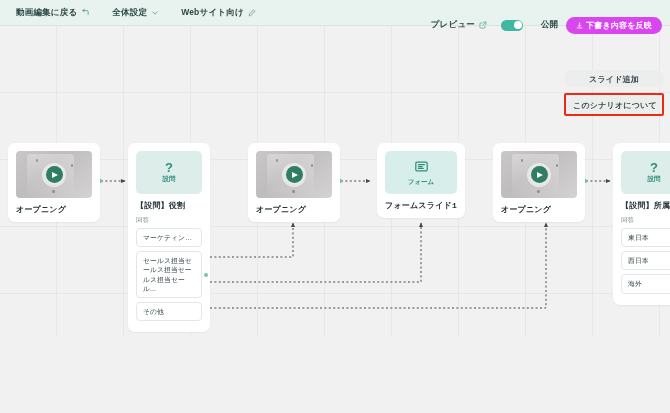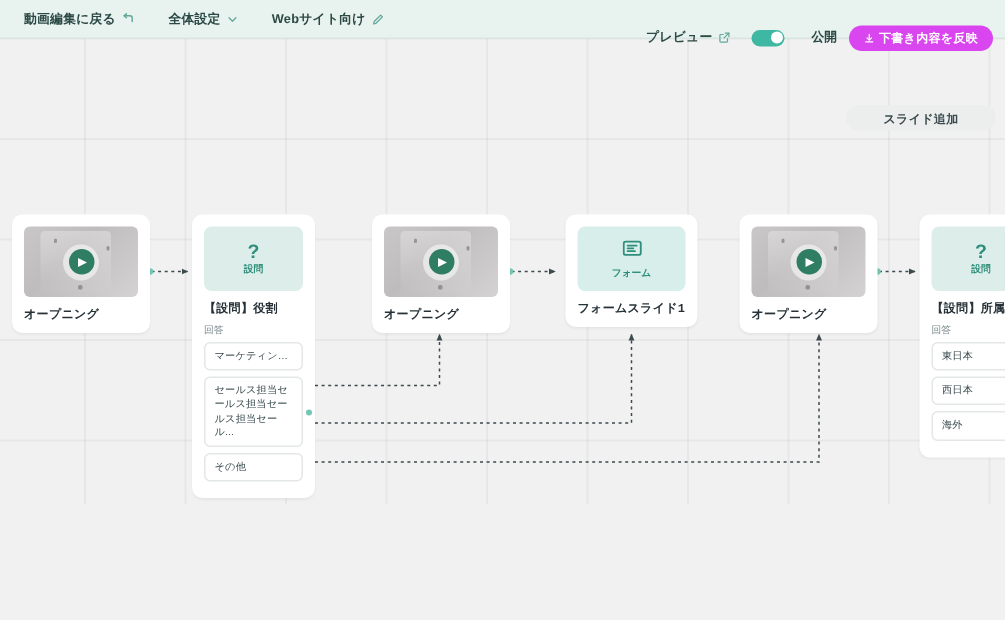--- a/index.html
+++ b/index.html
@@ -524,20 +524,23 @@
       <div class="opt one-line">
         <span>西日本</span>
       </div>
       <div class="opt one-line">
         <span>海外</span>
       </div>
     </div>
 
     <div class="toolpanel">
       <button class="tool-btn">スライド追加</button>
+      <div class="highlight-box">
+        <button class="tool-btn" style="display:block;width:100%;">このシナリオについて</button>
+      </div>
     </div>
 
     <div class="minimap">
       <div class="mm-rect" style="left:20px;  top:30px; width:24px; height:18px;"></div>
       <div class="mm-rect" style="left:20px;  top:53px; width:24px; height:13px;"></div>
       <div class="mm-rect" style="left:47px;  top:7px;  width:24px; height:19px;"></div>
       <div class="mm-rect" style="left:47px;  top:30px; width:24px; height:18px;"></div>
       <div class="mm-rect" style="left:74px;  top:7px;  width:21px; height:41px;"></div>
       <div class="mm-rect" style="left:98px;  top:28px; width:21px; height:17px;"></div>
       <div class="mm-rect" style="left:98px;  top:49px; width:21px; height:17px;"></div>

